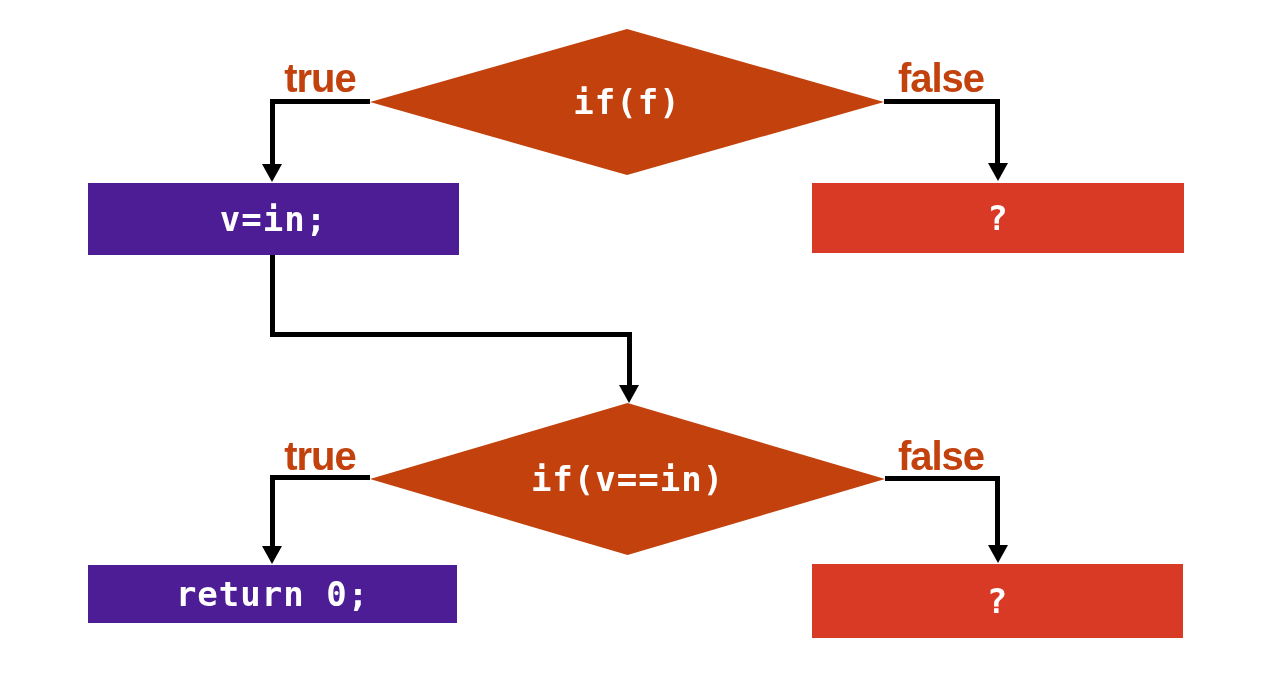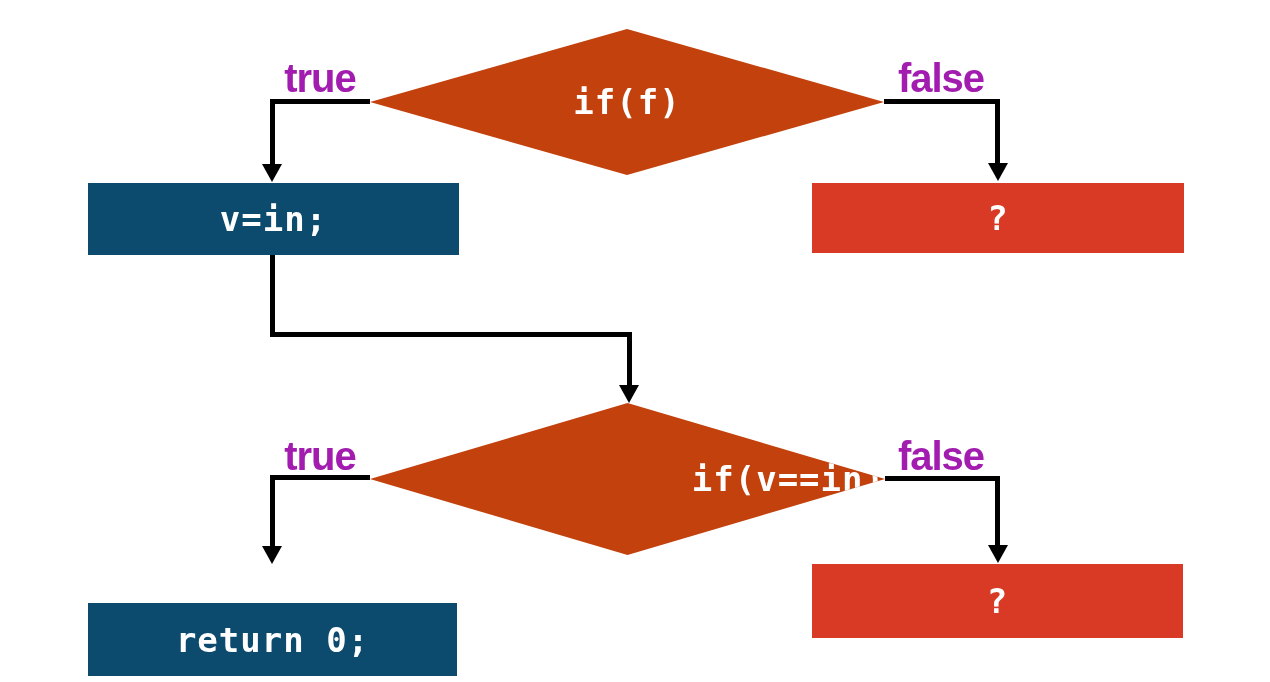--- a/index.html
+++ b/index.html
@@ -20,32 +20,32 @@
   }
   .diamond {
     position: absolute;
     background: #c2410c;
     clip-path: polygon(50% 0, 100% 50%, 50% 100%, 0 50%);
     display: flex;
     align-items: center;
     justify-content: center;
   }
   .diamond-1 { left: 370px; top: 29px;  width: 514px; height: 146px; }
-  .diamond-2 { left: 370px; top: 403px; width: 515px; height: 152px; justify-content: flex-end; }
+  .diamond-2 { left: 370px; top: 403px; width: 515px; height: 152px; }
   .rect {
     position: absolute;
     display: flex;
     align-items: center;
     justify-content: center;
   }
-  .rect.green { background: #0c4a6e; }
+  .rect.green { background: #4c1d95; }
   .rect.red   { background: #d93a26; }
   .green-1 { left: 88px;  top: 183px; width: 371px; height: 72px; }
   .red-1   { left: 812px; top: 183px; width: 372px; height: 70px; }
-  .green-2 { left: 88px;  top: 565px; width: 369px; height: 73px; margin-top: 38px; }
+  .green-2 { left: 88px;  top: 565px; width: 369px; height: 58px; }
   .red-2   { left: 812px; top: 564px; width: 371px; height: 74px; }
   .line {
     position: absolute;
     background: #000000;
   }
   .arrowhead {
     position: absolute;
     width: 0;
     height: 0;
     border-left: 10px solid transparent;
@@ -53,21 +53,21 @@
     border-top: 18px solid #000000;
   }
   .branch-label {
     position: absolute;
     width: 120px;
     text-align: center;
     font-family: "Liberation Sans", sans-serif;
     font-weight: bold;
     font-size: 40px;
     line-height: 40px;
-    color: #a21caf;
+    color: #c2410c;
     letter-spacing: -1px;
   }
 </style>
 </head>
 <body>
 
 <div class="stage">
 
   <div class="diamond diamond-1">
     <span class="node-text">if(f)</span>

